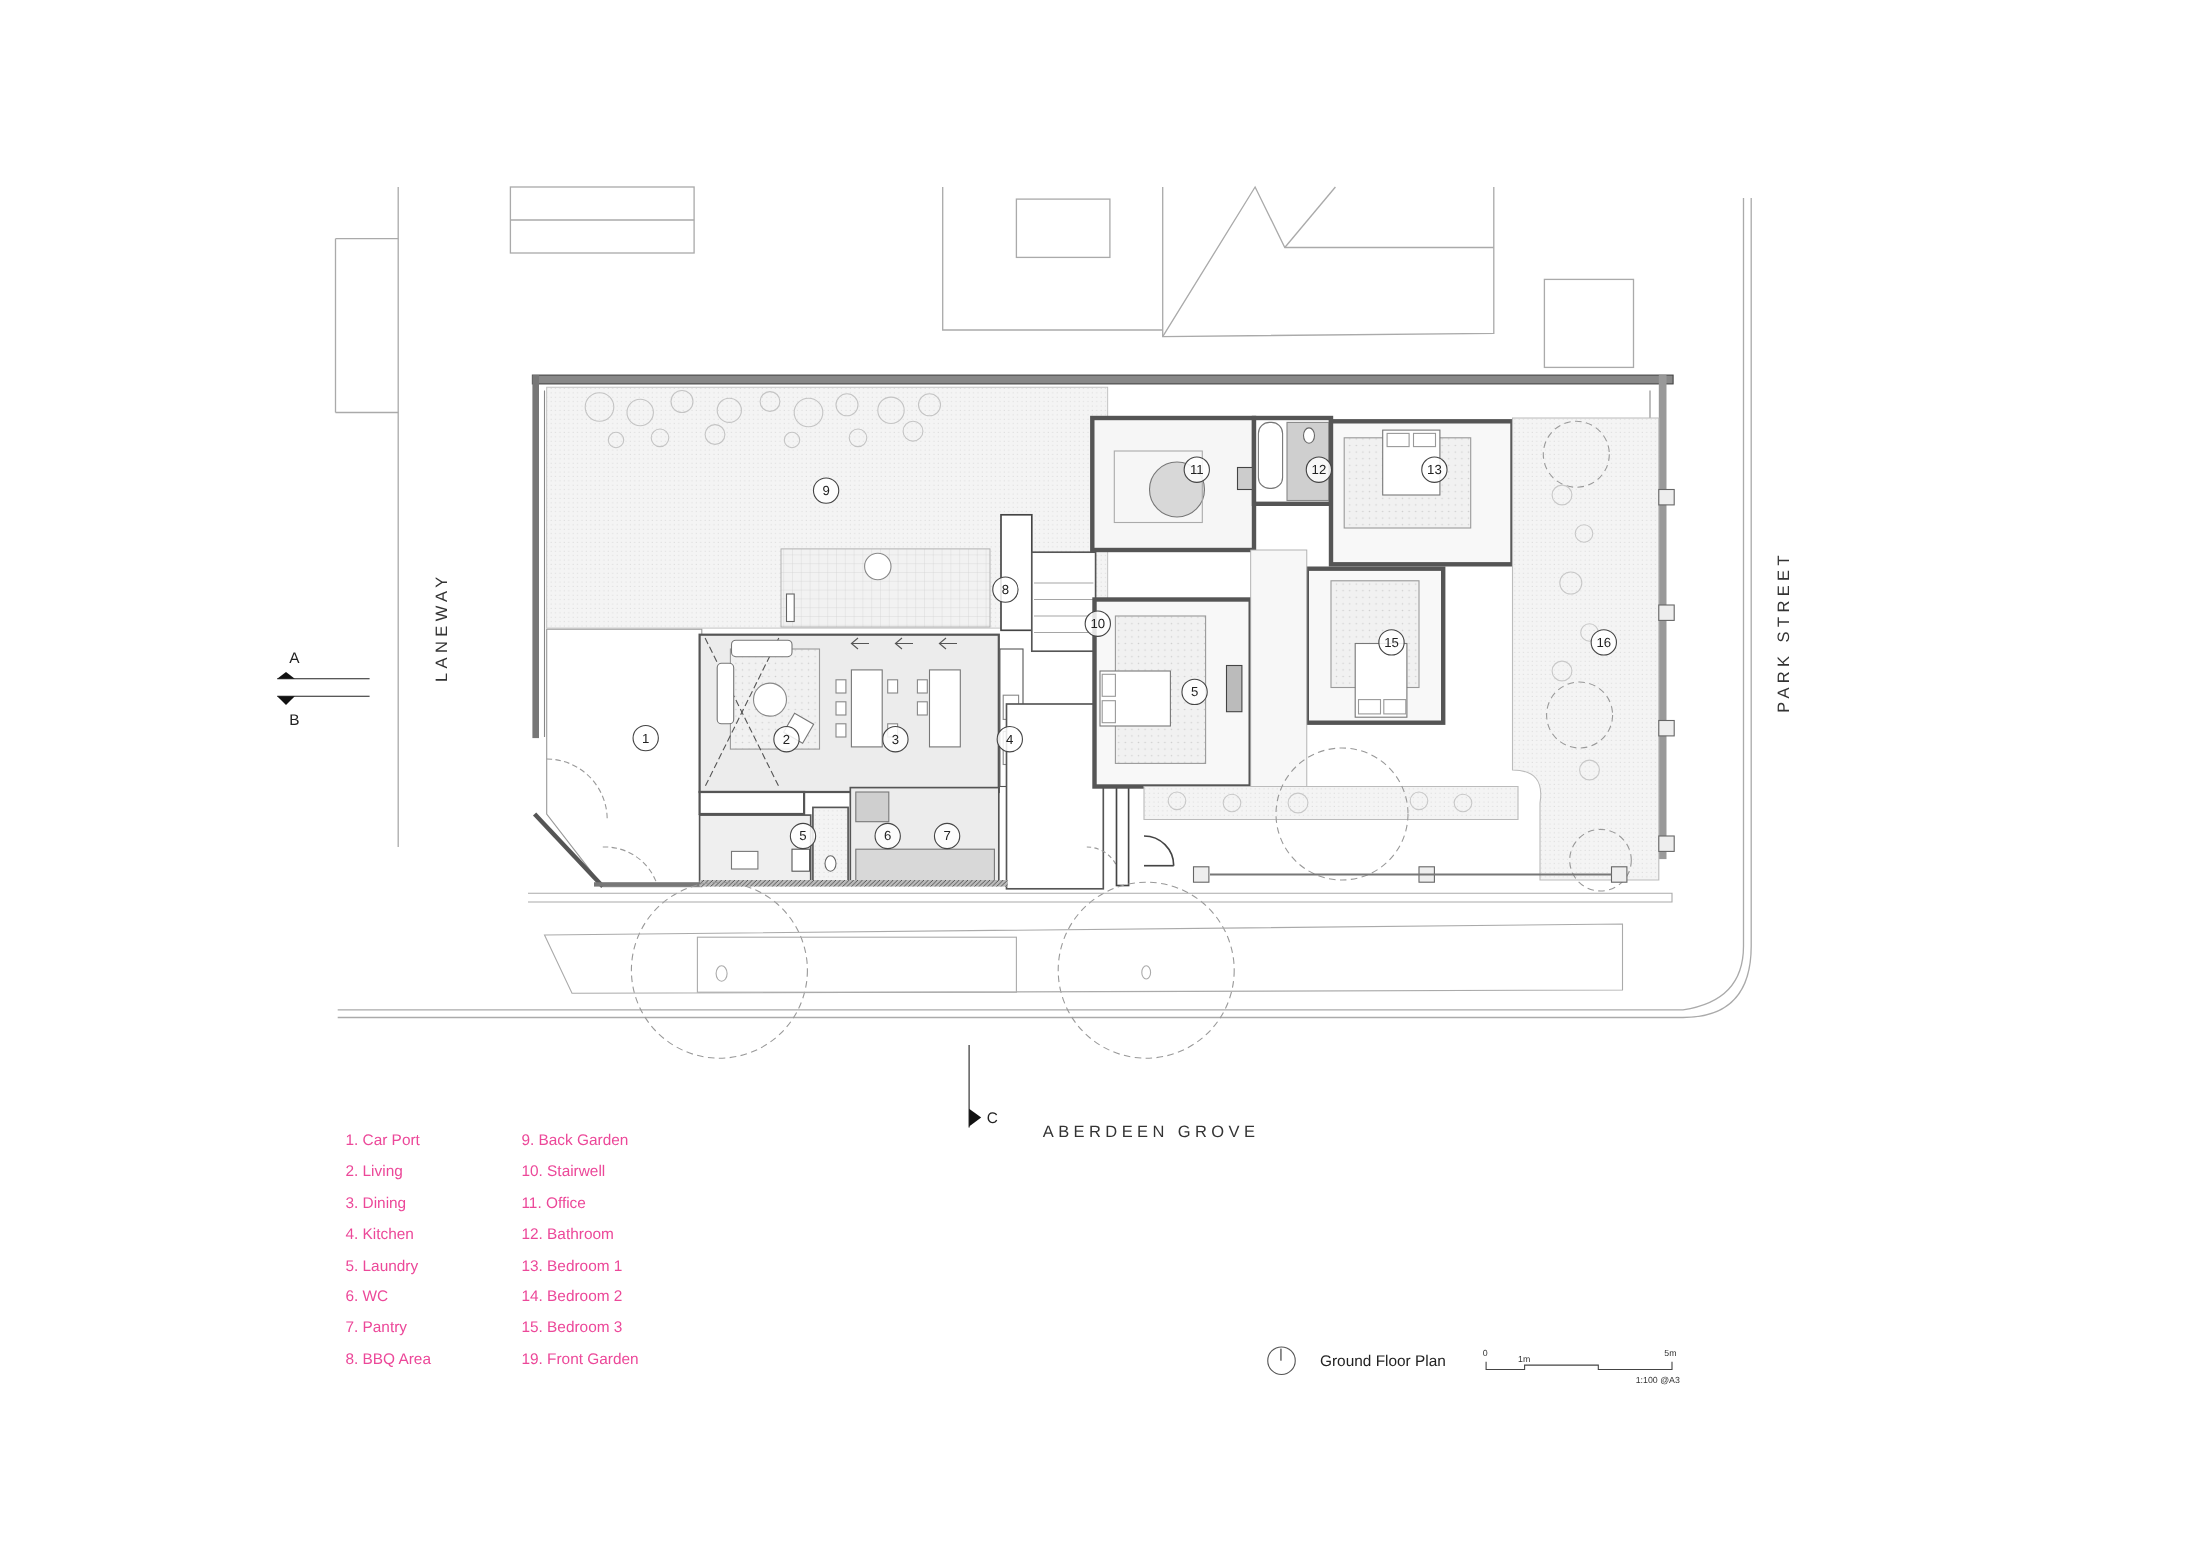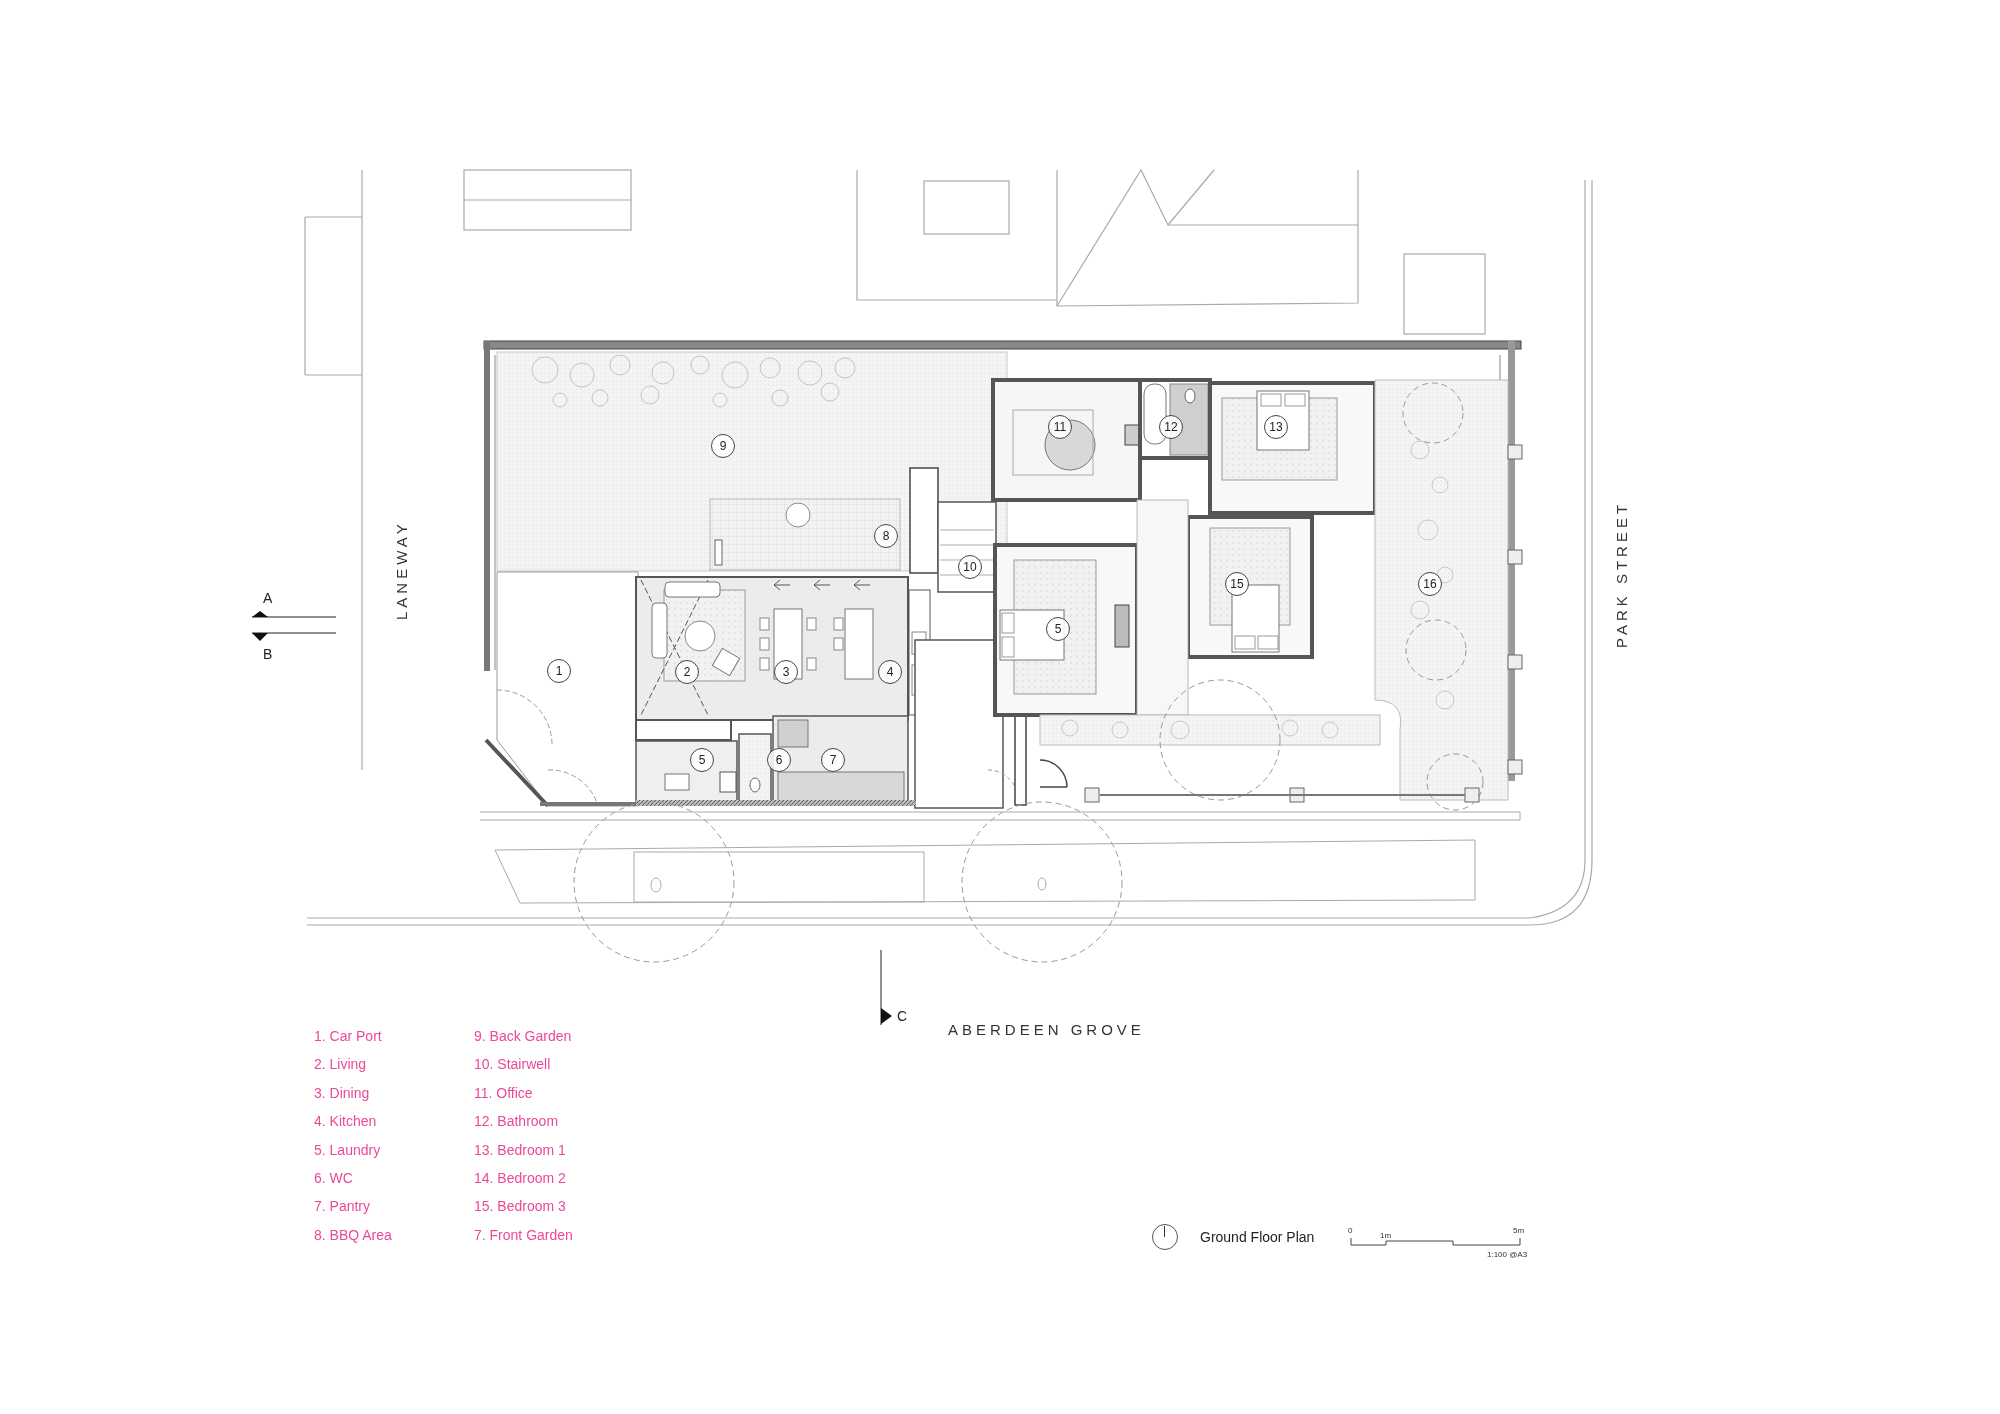--- a/index.html
+++ b/index.html
@@ -5,21 +5,21 @@
   html, body { margin:0; padding:0; background:#ffffff; }
   body { width:2000px; height:1414px; position:relative; overflow:hidden;
          font-family:"Liberation Sans", sans-serif; color:#222; }
   #plan { position:absolute; left:0; top:0; width:2000px; height:1414px; }
   .lbl { position:absolute; font-size:14px; color:#222; white-space:nowrap; }
   .street { position:absolute; font-size:15px; letter-spacing:4px; color:#333; white-space:nowrap; }
   .vert { transform-origin:left top; transform:rotate(-90deg); }
   .legend { position:absolute; font-size:14px; color:#ec4899; }
   .legend div { height:28.4px; line-height:28.4px; }
   .room-tag { position:absolute; width:22px; height:22px; border:1px solid #444; border-radius:50%;
-              font-size:12px; line-height:22px; text-align:center; background:rgba(255,255,255,0.85); color:#222; }
+              font-size:12px; line-height:22px; text-align:center; background:rgba(255,255,255,0.85); color:#222;margin-left:28px; }
   .title-wrap { position:absolute; left:1152px; top:1224px; display:flex; align-items:center; }
   .title-circle { width:24px; height:24px; border:1px solid #555; border-radius:50%; position:relative; }
   .title-circle::after { content:""; position:absolute; left:11px; top:1px; width:1px; height:11px; background:#333; }
   .title-text { margin-left:22px; font-size:14px; color:#222; }
   .scale-lbl { position:absolute; font-size:8px; color:#333; }
 </style>
 </head>
 <body>
 
 <svg id="plan" viewBox="0 0 2000 1414" xmlns="http://www.w3.org/2000/svg">
@@ -279,21 +279,21 @@
   <div>8. BBQ Area</div>
 </div>
 <div class="legend" style="left:474px;top:1022px">
   <div>9. Back Garden</div>
   <div>10. Stairwell</div>
   <div>11. Office</div>
   <div>12. Bathroom</div>
   <div>13. Bedroom 1</div>
   <div>14. Bedroom 2</div>
   <div>15. Bedroom 3</div>
-  <div>7. Front Garden</div>
+  <div>19. Front Garden</div>
 </div>
 
 <div class="title-wrap">
   <div class="title-circle"></div>
   <div class="title-text">Ground Floor Plan</div>
 </div>
 
 <div class="scale-lbl" style="left:1348px;top:1226px">0</div>
 <div class="scale-lbl" style="left:1380px;top:1231px">1m</div>
 <div class="scale-lbl" style="left:1513px;top:1226px">5m</div>

